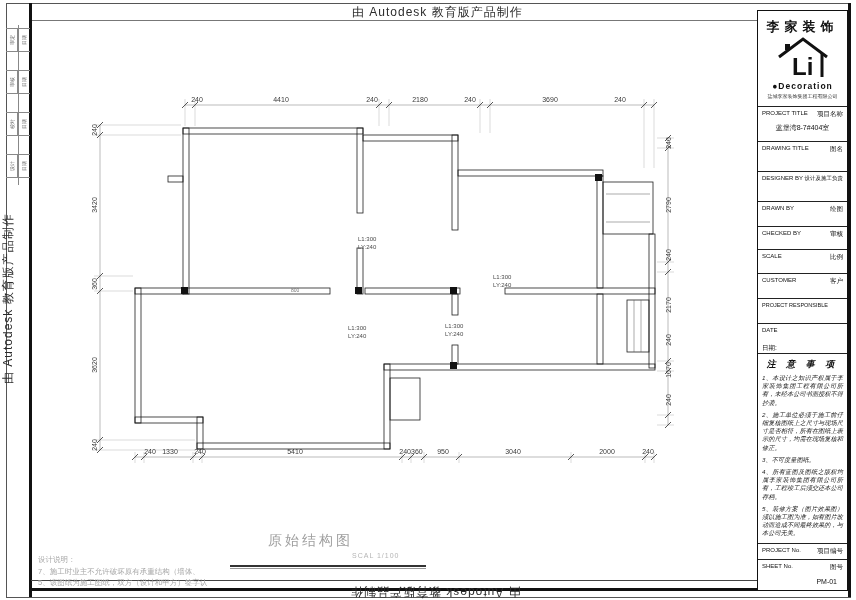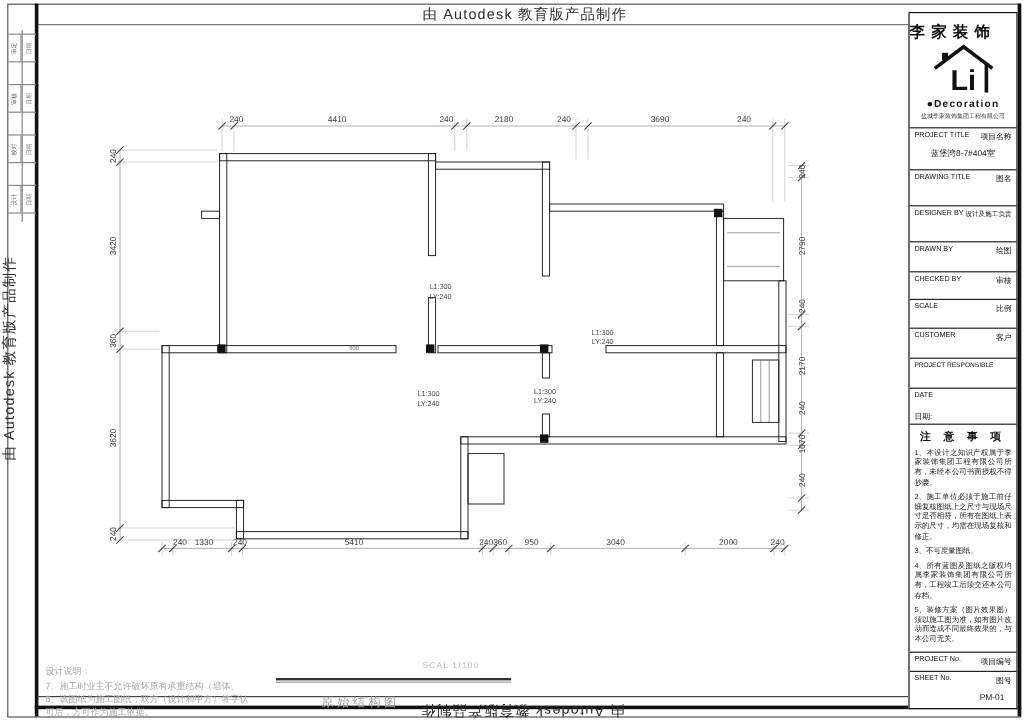--- a/index.html
+++ b/index.html
@@ -24,35 +24,35 @@
   .cellpair span{position:absolute;font-size:5px;color:#666;transform:rotate(-90deg);white-space:nowrap;}
   .cellpair .ca{left:1px;top:8px;}
   .cellpair .cb{left:13px;top:8px;}
   
   .titleblock{left:757px;top:10px;width:89px;height:579px;border:1px solid #111;background:#fff;}
   .tb-row{position:absolute;left:0;width:100%;border-top:1px solid #222;box-sizing:border-box;}
   .tb-lab{display:flex;justify-content:space-between;padding:3px 4px 0 4px;}
   .tb-en{font-size:6px;color:#111;}
   .tb-cn{font-size:6.5px;color:#111;}
   .tb-val{text-align:center;font-size:7px;color:#111;margin-top:4px;}
-  .brand{position:absolute;left:0;top:7px;width:100%;font-size:13px;
+  .brand{position:absolute;left:0;top:7px;width:100%;text-align:center;font-size:13px;
     letter-spacing:5px;color:#111;font-family:"Liberation Serif",serif;font-weight:bold;white-space:nowrap;}
   .logo-svg{position:absolute;left:18px;top:24px;}
   .logo-deco{position:absolute;left:0;top:70px;width:100%;text-align:center;font-size:8.5px;
     font-weight:bold;color:#111;letter-spacing:1px;}
   .logo-co{position:absolute;left:0;top:82px;width:100%;text-align:center;font-size:5px;color:#333;white-space:nowrap;}
   .notes-title{text-align:center;font-size:9px;letter-spacing:4px;color:#111;font-weight:bold;margin-top:4px;}
   .notes-body{padding:3px 4px;font-size:6.2px;line-height:8.2px;color:#222;text-align:justify;}
   .notes-body p{margin:0 0 4px 0;}
   .sheetno-val{text-align:right;font-size:7px;color:#111;padding:6px 10px 0 0;}
   
   .design-notes{left:38px;top:512px;width:240px;color:#a8a8a8;font-size:7.5px;line-height:11px;margin-top:42px;}
   .design-notes .t{margin-bottom:1px;}
   
-  .plan-caption-title{left:268px;top:578px;font-size:10px;letter-spacing:3px;color:#9f9f9f;}
+  .plan-caption-title{left:268px;top:532px;font-size:14px;letter-spacing:3px;color:#9f9f9f;}
   .plan-caption-scale{left:352px;top:552px;font-size:7px;color:#b5b5b5;letter-spacing:1px;}
   .caption-line1{left:230px;top:565px;width:196px;height:2px;background:#333;}
   .caption-line2{left:230px;top:568px;width:196px;height:1px;background:#999;}
   svg text{font-family:"Liberation Sans",sans-serif;}
   .dimtxt{font-size:7px;fill:#3a3a3a;}
   .beamtxt{font-size:6px;fill:#4a4a4a;}
   .walltag{font-size:5px;fill:#777;}
 </style>
 </head>
 <body>
@@ -268,21 +268,20 @@
       <text class="beamtxt" x="445" y="328">L1:300</text>
       <text class="beamtxt" x="445" y="336">LY:240</text>
     </g>
     <text class="walltag" x="291" y="292">800</text>
   </svg>
 
   <div class="abs design-notes">
     <div class="t">设计说明：</div>
     <div>7、施工时业主不允许破坏原有承重结构（墙体、</div>
     <div>5、该图纸为施工图纸，双方（设计和甲方）签字认</div>
-    <div>可后，方可作为施工依据。</div>
   </div>
 
   <div class="abs plan-caption-title">原始结构图</div>
   <div class="abs plan-caption-scale">SCAL 1/100</div>
   <div class="abs caption-line1"></div>
   <div class="abs caption-line2"></div>
 
   <div class="abs titleblock">
 
     <div class="tb-row" style="top:0;height:95px;border-top:none;">
@@ -355,21 +354,21 @@
 
     <div class="tb-row" style="top:312px;height:30px;">
       <div class="tb-lab">
         <span class="tb-en">DATE</span>
       </div>
       <div style="padding:3px 0 0 4px;">
         <span class="tb-cn">日期:</span>
       </div>
     </div>
 
-    <div class="tb-row" style="top:342px;height:190px;">
+    <div class="tb-row" style="top:342px;height:190px;font-style:italic;">
       <div class="notes-title">注 意 事 项</div>
       <div class="notes-body">
         <p>1、本设计之知识产权属于李家装饰集团工程有限公司所有，未经本公司书面授权不得抄袭。</p>
         <p>2、施工单位必须于施工前仔细复核图纸上之尺寸与现场尺寸是否相符，所有在图纸上表示的尺寸，均需在现场复核和修正。</p>
         <p>3、不可度量图纸。</p>
         <p>4、所有蓝图及图纸之版权均属李家装饰集团有限公司所有，工程竣工后须交还本公司存档。</p>
         <p>5、装修方案（图片效果图）须以施工图为准，如有图片改动而造成不同最终效果的，与本公司无关。</p>
       </div>
     </div>
 

